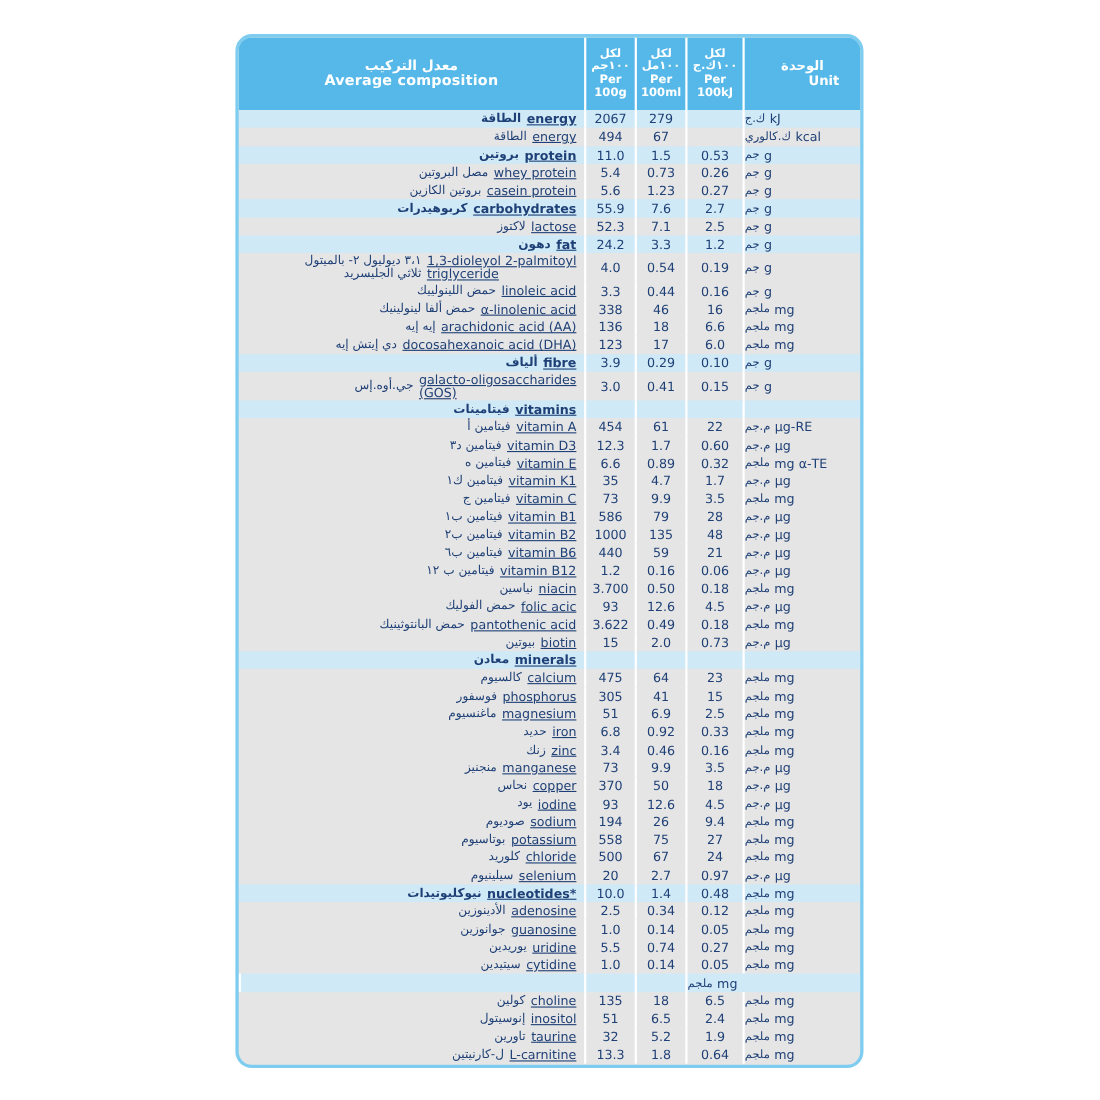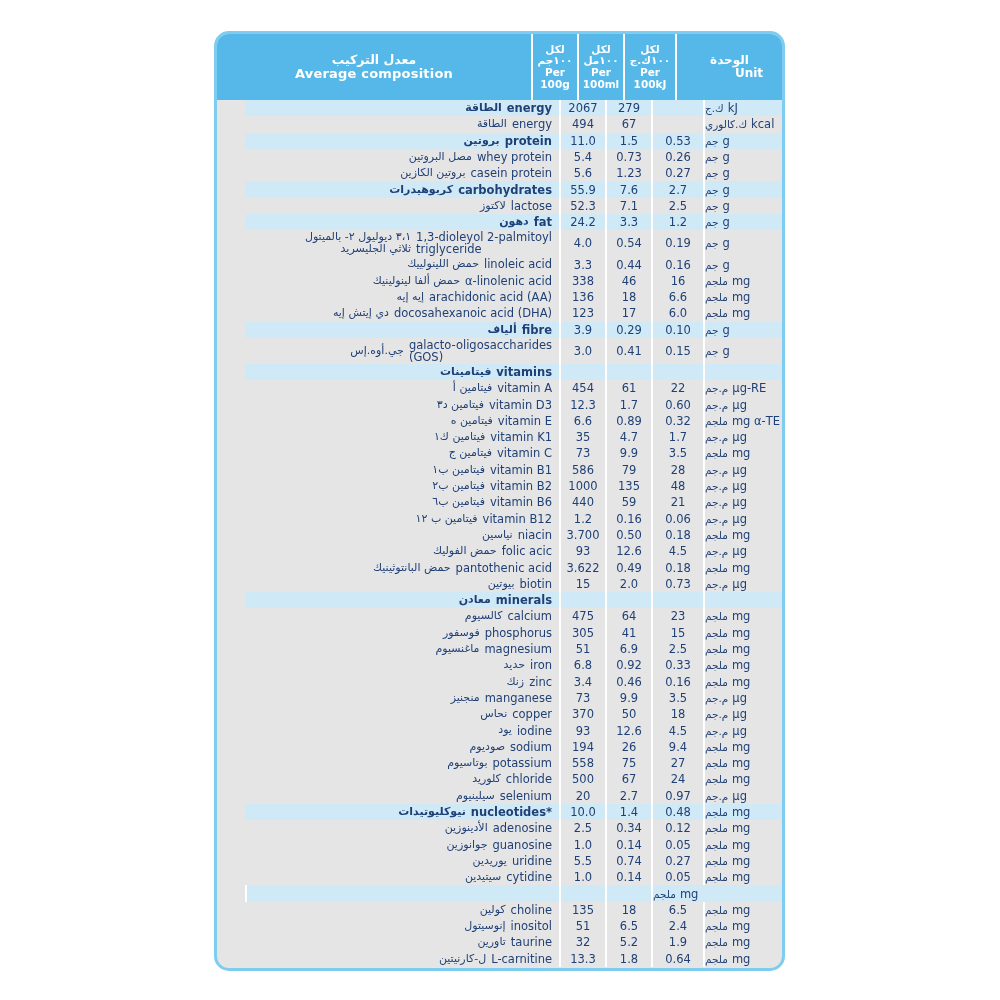--- a/index.html
+++ b/index.html
@@ -20,27 +20,27 @@
     background:var(--hdr);color:#fff;font-weight:bold;
   }
   .hcell{display:flex;flex-direction:column;align-items:center;justify-content:center;line-height:1.12;text-align:center;}
   .hcell .ar{direction:rtl;unicode-bidi:isolate;}
   .hlabel .ar{font-size:12.5px;}
   .hlabel .en{font-size:13px;letter-spacing:.2px;}
   .hper{font-size:10.5px;}
   .hunit .ar{font-size:12px;}
   .hunit .en{font-size:12px;margin-left:39px;}
   .c2,.c3,.c4,.c5{border-left:2.5px solid #fff;}
-  .rows{color:var(--navy);padding-left:28px;}
+  .rows{color:var(--navy);}
   .row{display:grid;grid-template-columns:var(--cols);height:16.3px;}
   .row.tall{height:26px;}
   .row.shaded{background:var(--shade);}
   .cell{height:100%;display:flex;align-items:center;overflow:hidden;}
   .cell.label{justify-content:flex-end;gap:5px;padding-right:7px;padding-left:6px;}
-  .label .en{font-size:11.5px;white-space:pre-line;line-height:1.05;}
+  .label .en{font-size:11.5px;white-space:pre-line;line-height:1.05;text-decoration:underline;}
   .label .ar{font-size:11px;white-space:pre-line;line-height:1.1;text-align:right;direction:rtl;unicode-bidi:isolate;}
   .row.bold .label .en,.row.bold .label .ar{font-weight:bold;}
   .cell.num{justify-content:center;font-size:11.5px;}
   .cell.unit{gap:4px;}
   .unit .en{font-size:11.5px;}
   .unit .ar{font-size:10.5px;direction:rtl;unicode-bidi:isolate;}
 </style>
 </head>
 <body>
 

